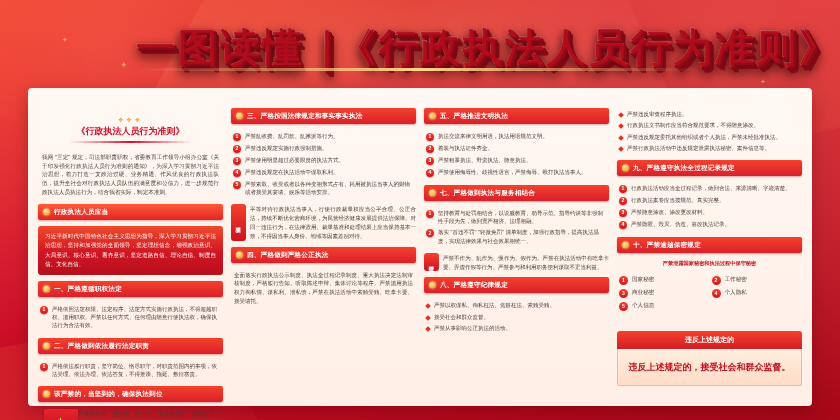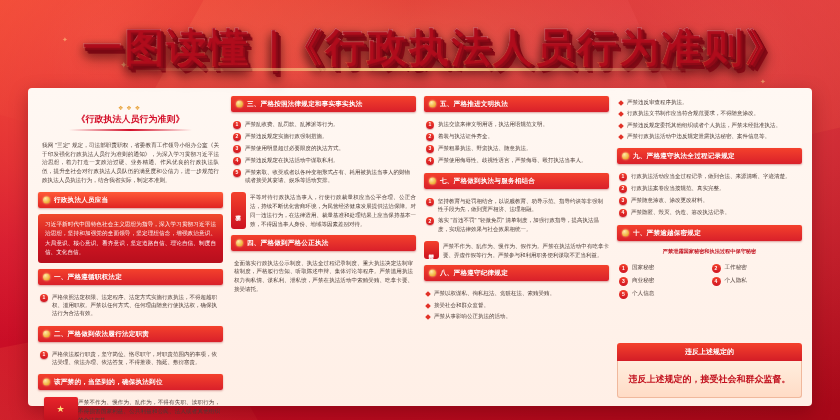--- a/index.html
+++ b/index.html
@@ -27,21 +27,21 @@
     clip-path:polygon(0 0,100% 0,100% 78%,32% 100%);}
   .rib3{left:-20px;bottom:-40px;width:300px;height:150px;
     background:linear-gradient(45deg,#ff6b4a,#b80d1f);
     clip-path:polygon(0 28%,72% 0,100% 100%,0 100%);opacity:.25;}
   .glow{position:absolute;left:50%;top:-120px;transform:translateX(-50%);
     width:760px;height:330px;border-radius:50%;
     background:radial-gradient(ellipse at center, rgba(255,190,120,.35) 0%, rgba(255,120,60,0) 70%);}
   .star{position:absolute;color:#ffd98a;opacity:.55;font-size:9px;}
 
   
-  .title-wrap{position:absolute;top:20px;left:0;right:0;text-align:center;z-index:5;margin-left:29px;}
+  .title-wrap{position:absolute;top:20px;left:0;right:0;text-align:right;z-index:5;margin-left:29px;}
   .title{
     display:inline-block;
     font-family:"DejaVu Sans","Liberation Sans",sans-serif;
     font-weight:bold;font-size:40px;letter-spacing:2px;
     color:#fff6d8;
     text-shadow:
       0 0 1px #b00c1c,
       2px 2px 0 #8d0a17,
       3px 3px 0 #7a0814,
       0 4px 10px rgba(0,0,0,.45);
@@ -55,21 +55,21 @@
     background:linear-gradient(90deg,rgba(255,220,150,0),#ffd88d,rgba(255,220,150,0));
     z-index:5;
   }
 
   
   .board{
     position:absolute;left:28px;right:28px;top:88px;bottom:14px;
     background:linear-gradient(180deg,#fff8f3 0%,#ffefe6 100%);
     border-radius:4px;
     box-shadow:0 6px 18px rgba(80,0,10,.35);
-    padding:8px 10px;
+    padding:20px 10px;
     display:flex;gap:8px;
     z-index:4;
   }
   .col{flex:1;display:flex;flex-direction:column;gap:6px;min-width:0;}
 
   
   .sec{
     position:relative;
     background:linear-gradient(180deg,#f4412c 0%,#d9202a 100%);
     color:#fff;font-size:6.6px;font-weight:bold;line-height:1.2;

